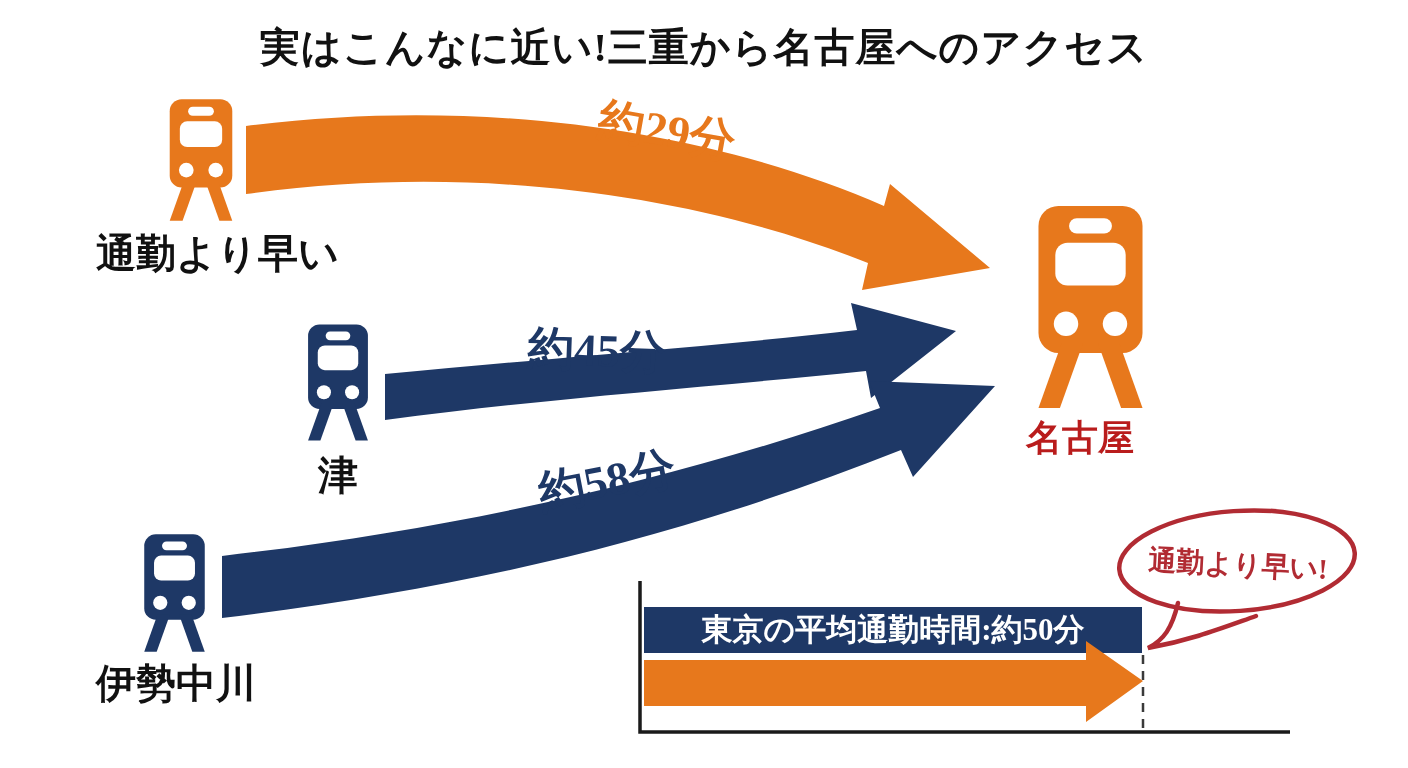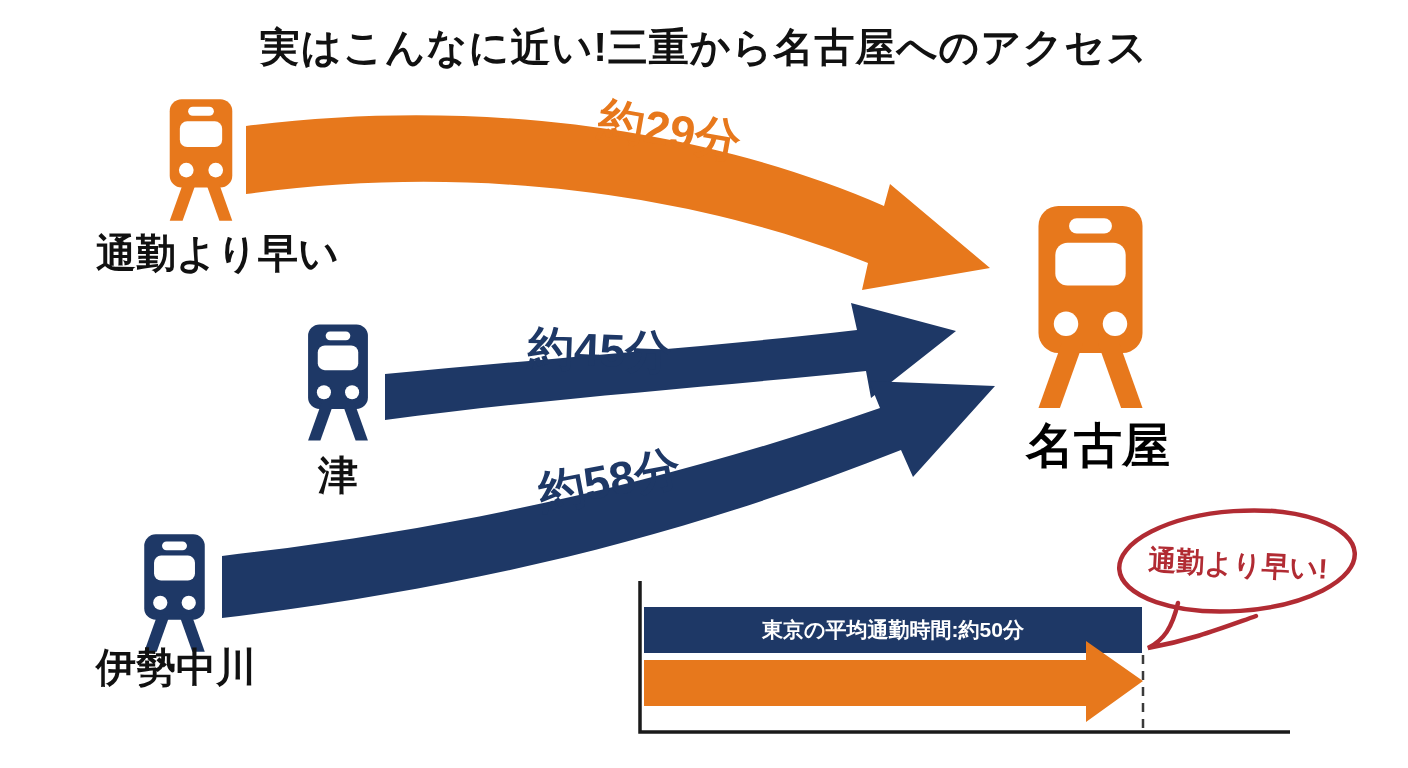--- a/index.html
+++ b/index.html
@@ -1,36 +1,36 @@
 <!DOCTYPE html>
 <html><head>
 <meta charset="utf-8">
 <style>
   html,body{margin:0;padding:0;background:#fff;}
   .canvas{
     position:relative;width:1408px;height:768px;background:#ffffff;overflow:hidden;
-    font-family:Liberation Sans, sans-serif;color:#111;
+    font-family:Liberation Serif, serif;color:#111;
   }
   .art{position:absolute;left:0;top:0;width:1408px;height:768px;}
   .abs{position:absolute;white-space:nowrap;}
   .title{
     left:0;top:20px;width:1408px;text-align:center;
     font-size:40px;font-weight:bold;letter-spacing:1px;color:#111;
   }
   .station{font-size:40px;font-weight:bold;color:#111;}
-  .dest{font-size:48px;font-weight:bold;color:#000000;}
+  .dest{font-size:36px;font-weight:bold;color:#b91c1c;}
   .dur{font-size:46px;font-weight:bold;}
   .dur.orange{color:#E7781C;}
   .dur.navy{color:#1E3866;}
   .train{position:absolute;}
   .train.orange use{fill:#E7781C;}
   .train.navy use{fill:#1E3866;}
   .bar-label{
     left:644px;top:607px;width:498px;height:46px;line-height:46px;
-    text-align:center;color:#ffffff;font-size:21px;font-weight:bold;
+    text-align:center;color:#ffffff;font-size:31px;font-weight:bold;
   }
   .callout{
     left:1126px;top:546px;width:224px;text-align:center;
     color:#B12B33;font-size:28px;font-weight:bold;transform:rotate(3deg);
   }
   .r10{transform:rotate(10deg);}
   .r2{transform:rotate(2deg);}
   .rm11{transform:rotate(-11deg);}
 </style>
 </head>
@@ -81,21 +81,21 @@
 
   <svg class="train navy" style="left:294px;top:323px;width:88px;height:119px" viewBox="0 0 100 132">
       <use href="#train-shape"></use>
     </svg>
   <div class="abs station" style="left:318px;top:448px">津</div>
   <div class="abs dur navy r2" style="left:528px;top:320px">約45分</div>
 
   <svg class="train navy" style="left:130px;top:533px;width:89px;height:120px" viewBox="0 0 100 132">
       <use href="#train-shape"></use>
     </svg>
-  <div class="abs station" style="left:96px;top:640px">伊勢中川</div>
+  <div class="abs station" style="left:96px;top:656px">伊勢中川</div>
   <div class="abs dur navy rm11" style="left:538px;top:450px">約58分</div>
 
   <svg class="train orange" style="left:1014px;top:203px;width:153px;height:208px" viewBox="0 0 100 132">
       <use href="#train-shape"></use>
     </svg>
   <div class="abs dest" style="left:1026px;top:414px">名古屋</div>
 
   <div class="abs bar-label">東京の平均通勤時間:約50分</div>
   <div class="abs callout">通勤より早い!</div>
 

